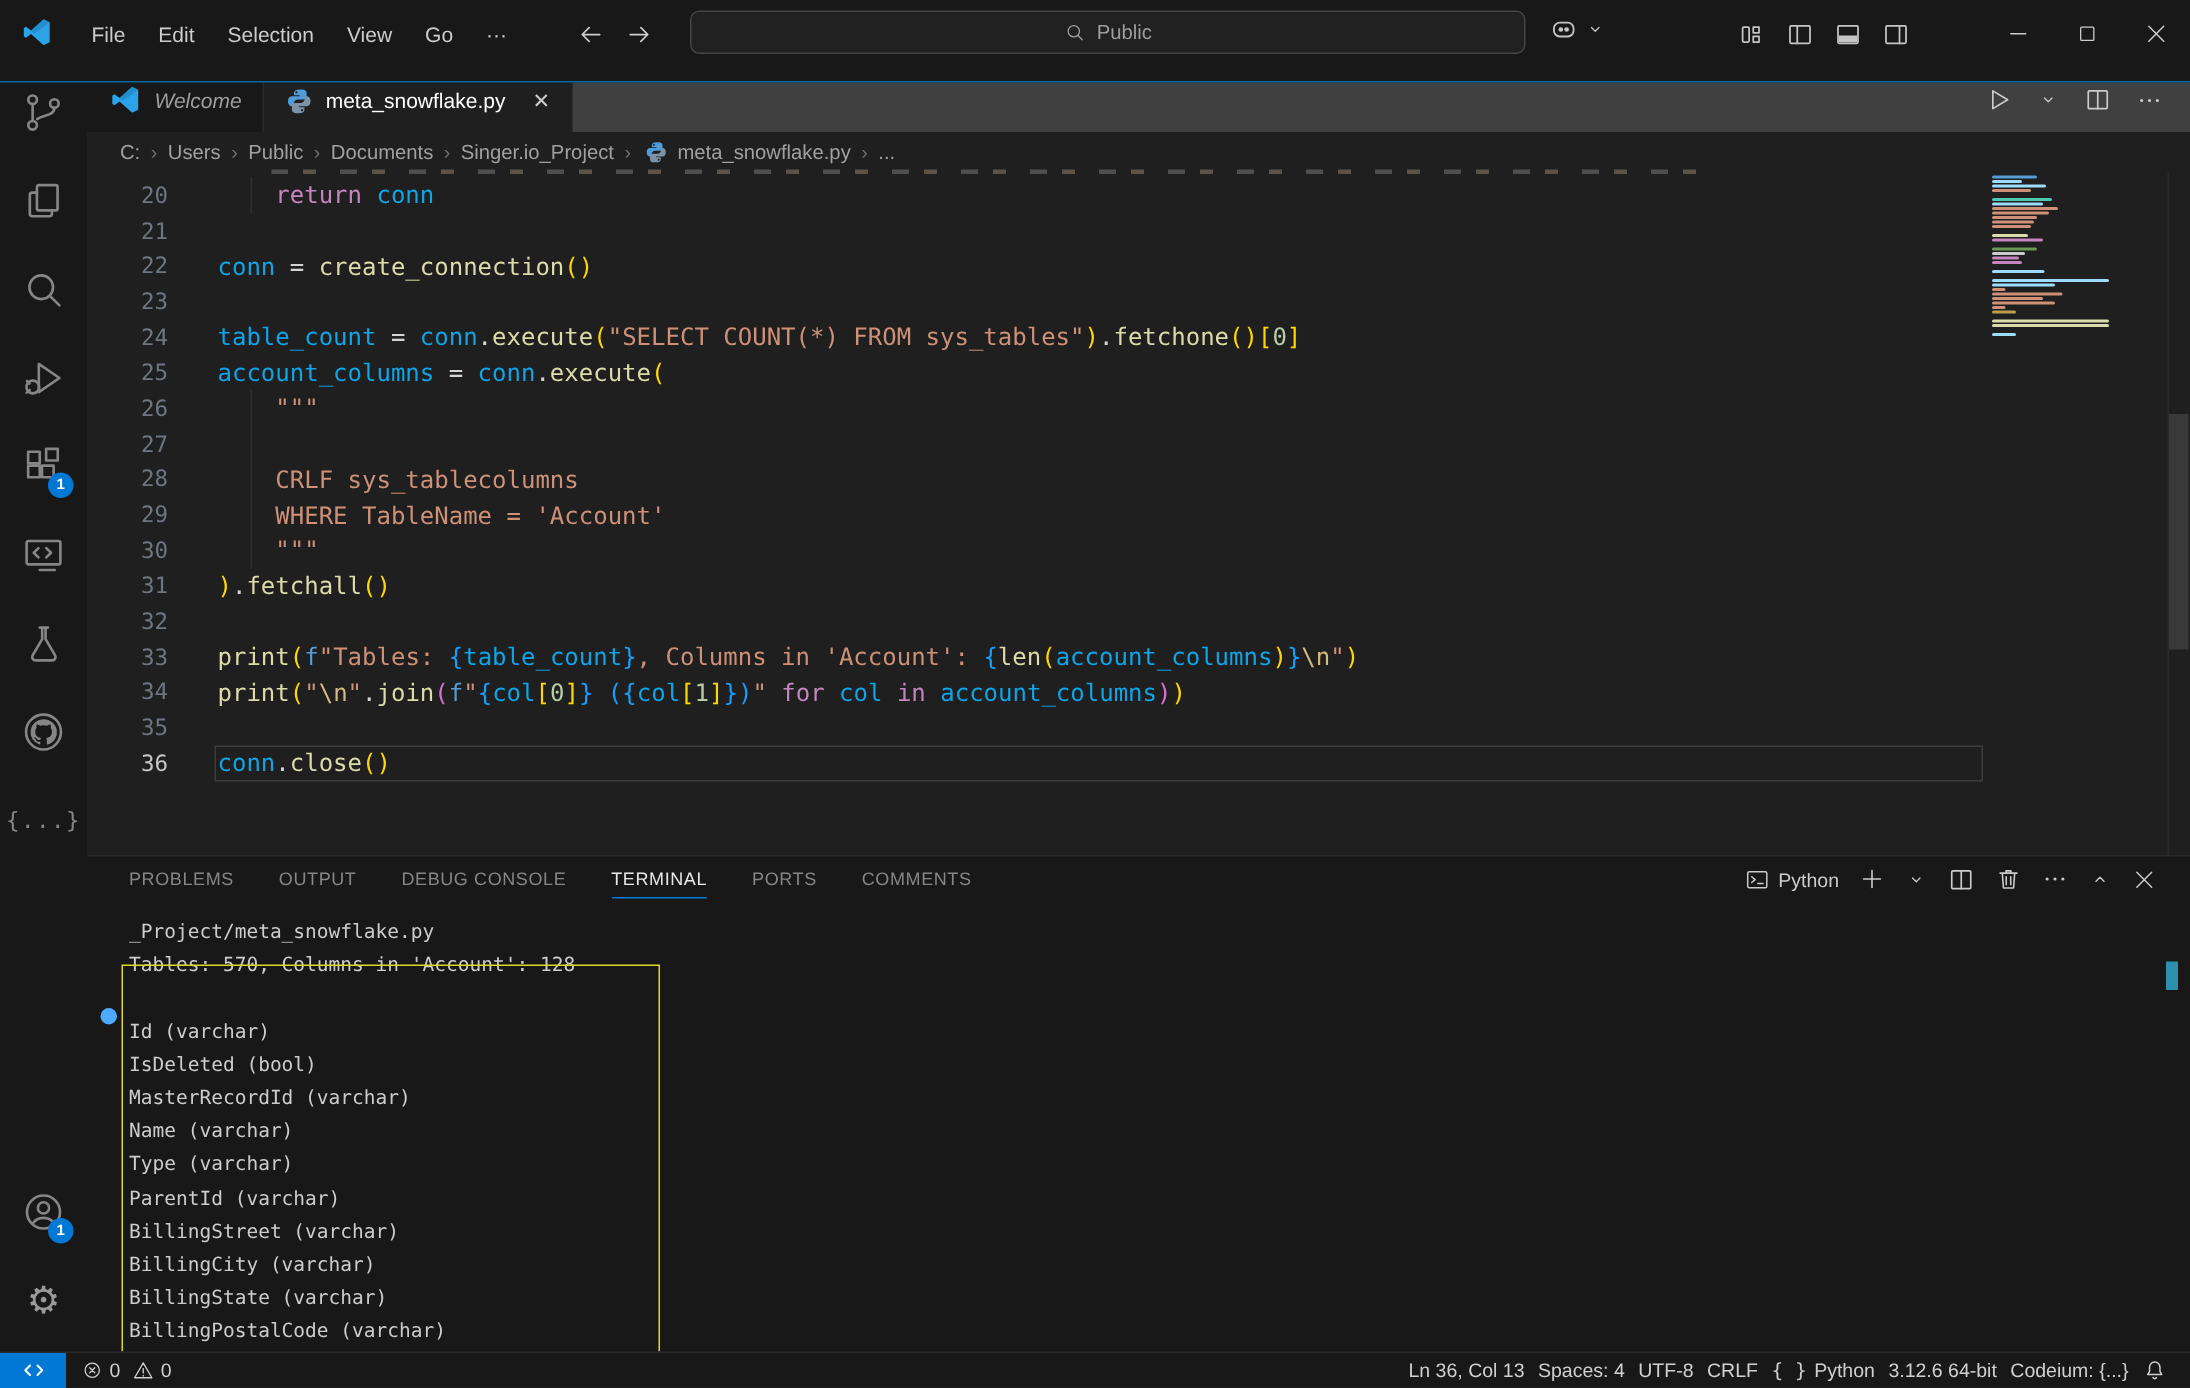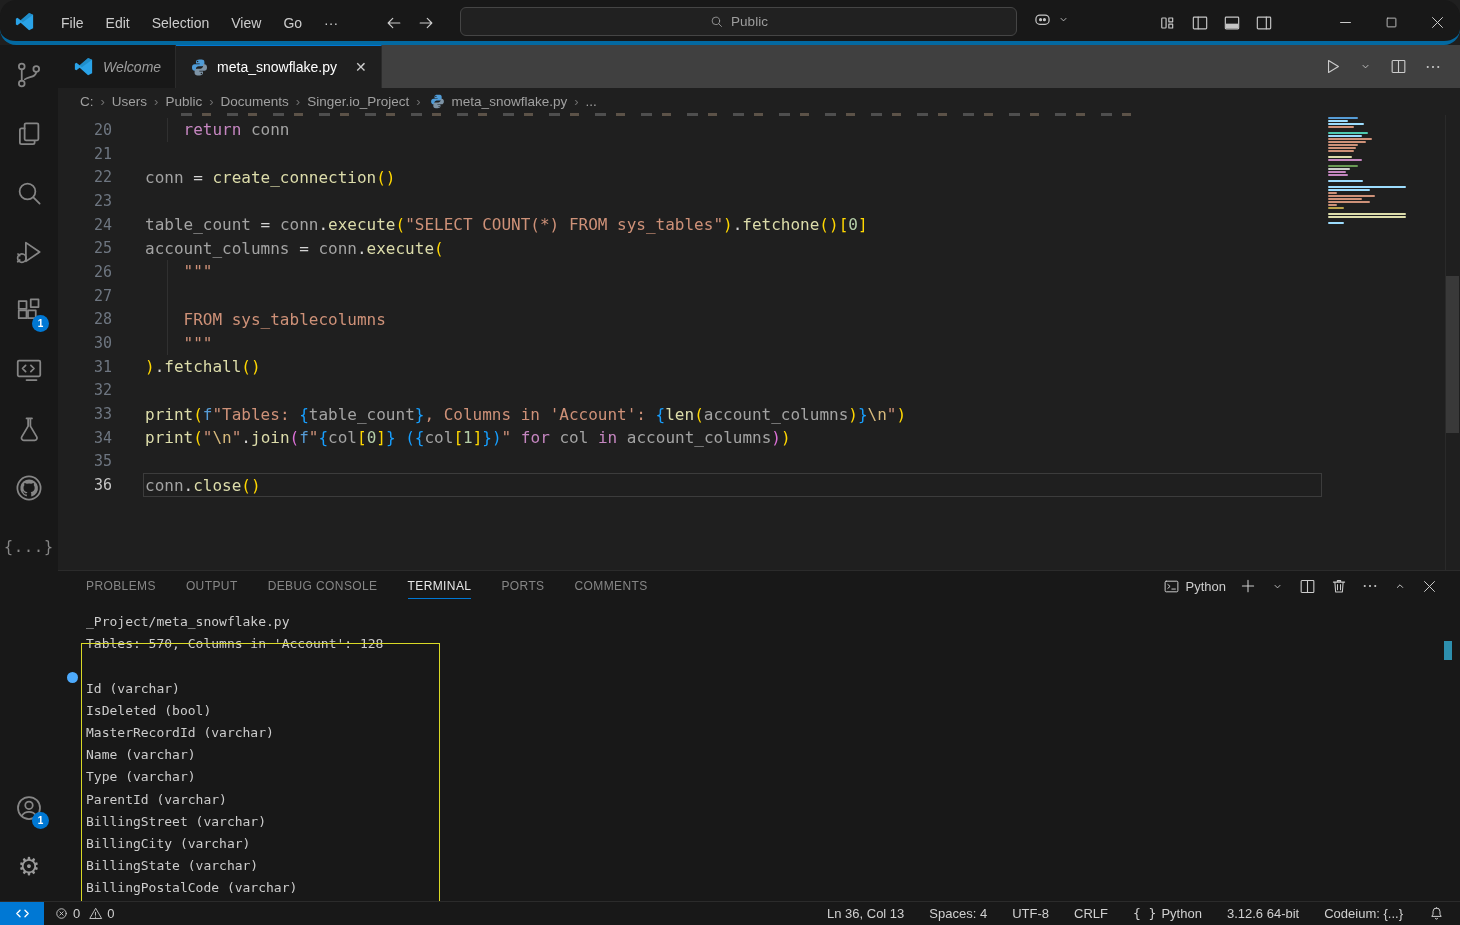--- a/index.html
+++ b/index.html
@@ -1,22 +1,22 @@
 <!DOCTYPE html>
 <html><head>
 <meta charset="utf-8">
 <style>
   * { margin:0; padding:0; box-sizing:border-box; }
   html,body { width:1460px; height:925px; overflow:hidden; background:#1f1f1f;
               font-family:"Liberation Sans", sans-serif; color:#cccccc; }
   svg { display:block; }
 
   
-  #titlebar { position:absolute; left:0; top:0; width:1460px; height:45px;
-              background:#181818; border-bottom:4px solid #0369a1; z-index:30;border-radius:16px; }
+  #titlebar { position:absolute; left:0; top:0; width:1460px; height:55px;
+              background:#181818; border-bottom:1px solid #0369a1; z-index:30; }
   #vscode-logo { position:absolute; left:13px; top:10px; }
   #menubar { position:absolute; left:50px; top:0; height:45px; display:flex; align-items:center; }
   .menu-item { padding:5px 11px; font-size:14px; color:#cccccc; border-radius:5px; cursor:default; }
   #nav-arrows { position:absolute; left:384px; top:0; height:45px; display:flex; align-items:center; gap:12px; color:#cccccc; }
   #searchbox { position:absolute; left:460px; top:7px; width:557px; height:29px;
                background:#212121; border:1px solid #454545; border-radius:6px;
                display:flex; align-items:center; justify-content:center; gap:7px; color:#9d9d9d; font-size:13.5px; }
   #copilot { position:absolute; left:1032px; top:9px; display:flex; align-items:center; gap:3px; color:#c5c5c5; }
   #layout-icons { position:absolute; left:1158px; top:0; height:45px; display:flex; align-items:center; gap:12px; color:#c5c5c5; }
   #window-controls { position:absolute; right:0; top:0; height:45px; display:flex; }
@@ -50,21 +50,21 @@
   .partial-line { position:absolute; left:123px; top:-2px; height:3px; width:960px;
      background:repeating-linear-gradient(90deg,#5a5a5a 0 11px,transparent 11px 21px, #6b5f52 21px 30px, transparent 30px 46px); opacity:.8; }
   .code-line { position:relative; height:23.7px; display:flex; align-items:center;
                font-family:"DejaVu Sans Mono", monospace; font-size:16px; white-space:pre; }
   .code-line .ln { width:54px; text-align:right; padding-right:0; color:#6e7681; font-size:15px; flex:0 0 54px; }
   .code-line .lc { margin-left:33px; }
   .code-line.guide::before { content:''; position:absolute; left:109px; top:0; bottom:0; border-left:1px solid #303030; }
   .code-line.cur { }
   .code-line.cur::after { content:''; position:absolute; left:85px; right:138px; top:0; bottom:0; border:1px solid #3c3c3c; }
   .code-line.cur .ln { color:#c6c6c6; }
-  .tk-t{color:#cccccc}.tk-k{color:#C586C0}.tk-v{color:#a3a3a3}.tk-f{color:#DCDCAA}
+  .tk-t{color:#cccccc}.tk-k{color:#C586C0}.tk-v{color:#0ea5e9}.tk-f{color:#DCDCAA}
   .tk-s{color:#CE9178}.tk-e{color:#D7BA7D}.tk-n2{color:#B5CEA8}.tk-o{color:#d4d4d4}
   .tk-b1{color:#FFD700}.tk-b2{color:#DA70D6}.tk-b3{color:#179FFF}.tk-fb{color:#179FFF}.tk-fp{color:#569CD6}
 
   #minimap { position:absolute; right:50px; top:2px; width:82px; }
   .mm-row { height:2px; margin-bottom:1px; border-radius:1px; }
   #editor-scrollbar { position:absolute; right:0; top:0; width:15px; height:455px; border-left:1px solid #2a2a2a; }
   #editor-scroll-thumb { position:absolute; right:1px; top:161px; width:13px; height:157px; background:#4f4f4f; opacity:.55; }
 
   
   #panel { position:absolute; left:58px; top:570px; width:1402px; height:331px; background:#181818; border-top:1px solid #2b2b2b; }
@@ -79,21 +79,21 @@
   #terminal-content { padding-top:13px; }
   #term-annotation-box { position:absolute; left:23px; top:42px; width:359px; height:264px; border:1px solid #d9d926; pointer-events:none; }
   #term-blue-dot { position:absolute; left:9px; top:71px; width:11px; height:11px; border-radius:50%; background:#4daafc; }
   #term-scroll-mark { position:absolute; left:1386px; top:40px; width:8px; height:19px; background:#2d8fae; }
 
   
   #statusbar { position:absolute; left:0; top:901px; width:1460px; height:24px; background:#181818;
                border-top:1px solid #2b2b2b; display:flex; align-items:center; font-size:13px; color:#d0d0d0; z-index:40; }
   #remote-indicator { width:44px; height:24px; background:#0078d4; color:#fff; display:flex; align-items:center; justify-content:center; }
   #problems-summary { display:flex; align-items:center; gap:4px; padding:0 10px; }
-  #status-right { margin-left:auto; display:flex; align-items:center; gap:25px; padding-right:15px; }
+  #status-right { margin-left:auto; display:flex; align-items:center; gap:9px; padding-right:15px; }
   .status-item { display:flex; align-items:center; gap:5px; }
   .braces-glyph { font-family:"DejaVu Sans Mono", monospace; font-size:13px; }
 </style>
 </head>
 <body>
 
 <div id="titlebar">
   <span id="vscode-logo">
       <svg width="23" height="23" viewBox="0 0 24 24">
         <path fill="#2aa3e8" d="M16.8 3 8 10.8 4.6 8.2 3 9v6l1.6.8L8 13.2l8.8 7.8 4.2-2V5z"></path>
@@ -354,21 +354,22 @@
   <div class="partial-line"></div>
   <div id="code">
       <div class="code-line guide"><span class="ln">20</span><span class="lc"><span class="tk-t">    </span><span class="tk-k">return</span><span class="tk-t"> </span><span class="tk-v">conn</span></span></div>
       <div class="code-line"><span class="ln">21</span><span class="lc"></span></div>
       <div class="code-line"><span class="ln">22</span><span class="lc"><span class="tk-v">conn</span><span class="tk-o"> = </span><span class="tk-f">create_connection</span><span class="tk-b1">()</span></span></div>
       <div class="code-line"><span class="ln">23</span><span class="lc"></span></div>
       <div class="code-line"><span class="ln">24</span><span class="lc"><span class="tk-v">table_count</span><span class="tk-o"> = </span><span class="tk-v">conn</span><span class="tk-o">.</span><span class="tk-f">execute</span><span class="tk-b1">(</span><span class="tk-s">"SELECT COUNT(*) FROM sys_tables"</span><span class="tk-b1">)</span><span class="tk-o">.</span><span class="tk-f">fetchone</span><span class="tk-b1">()[</span><span class="tk-n2">0</span><span class="tk-b1">]</span></span></div>
       <div class="code-line"><span class="ln">25</span><span class="lc"><span class="tk-v">account_columns</span><span class="tk-o"> = </span><span class="tk-v">conn</span><span class="tk-o">.</span><span class="tk-f">execute</span><span class="tk-b1">(</span></span></div>
       <div class="code-line guide"><span class="ln">26</span><span class="lc"><span class="tk-t">    </span><span class="tk-s">"""</span></span></div>
       <div class="code-line guide"><span class="ln">27</span><span class="lc"><span class="tk-t">    </span></span></div>
-      <div class="code-line guide"><span class="ln">28</span><span class="lc"><span class="tk-t">    </span><span class="tk-s">FROM sys_tablecolumns</span></span></div>
+      <div class="code-line guide"><span class="ln">28</span><span class="lc"><span class="tk-t">    </span><span class="tk-s">CRLF sys_tablecolumns</span></span></div>
+      <div class="code-line guide"><span class="ln">29</span><span class="lc"><span class="tk-t">    </span><span class="tk-s">WHERE TableName = 'Account'</span></span></div>
       <div class="code-line guide"><span class="ln">30</span><span class="lc"><span class="tk-t">    </span><span class="tk-s">"""</span></span></div>
       <div class="code-line"><span class="ln">31</span><span class="lc"><span class="tk-b1">)</span><span class="tk-o">.</span><span class="tk-f">fetchall</span><span class="tk-b1">()</span></span></div>
       <div class="code-line"><span class="ln">32</span><span class="lc"></span></div>
       <div class="code-line"><span class="ln">33</span><span class="lc"><span class="tk-f">print</span><span class="tk-b1">(</span><span class="tk-fp">f</span><span class="tk-s">"Tables: </span><span class="tk-fb">{</span><span class="tk-v">table_count</span><span class="tk-fb">}</span><span class="tk-s">, Columns in 'Account': </span><span class="tk-fb">{</span><span class="tk-f">len</span><span class="tk-b1">(</span><span class="tk-v">account_columns</span><span class="tk-b1">)</span><span class="tk-fb">}</span><span class="tk-e">\n</span><span class="tk-s">"</span><span class="tk-b1">)</span></span></div>
       <div class="code-line"><span class="ln">34</span><span class="lc"><span class="tk-f">print</span><span class="tk-b1">(</span><span class="tk-s">"</span><span class="tk-e">\n</span><span class="tk-s">"</span><span class="tk-o">.</span><span class="tk-f">join</span><span class="tk-b2">(</span><span class="tk-fp">f</span><span class="tk-s">"</span><span class="tk-fb">{</span><span class="tk-v">col</span><span class="tk-b1">[</span><span class="tk-n2">0</span><span class="tk-b1">]</span><span class="tk-fb">}</span><span class="tk-s"> </span><span class="tk-b3">(</span><span class="tk-fb">{</span><span class="tk-v">col</span><span class="tk-b1">[</span><span class="tk-n2">1</span><span class="tk-b1">]</span><span class="tk-fb">}</span><span class="tk-b3">)</span><span class="tk-s">"</span><span class="tk-k"> for </span><span class="tk-v">col</span><span class="tk-k"> in </span><span class="tk-v">account_columns</span><span class="tk-b2">)</span><span class="tk-b1">)</span></span></div>
       <div class="code-line"><span class="ln">35</span><span class="lc"></span></div>
       <div class="code-line cur"><span class="ln">36</span><span class="lc"><span class="tk-v">conn</span><span class="tk-o">.</span><span class="tk-f">close</span><span class="tk-b1">()</span></span></div>
     </div>
   <div id="minimap">
       <div class="mm-row" style="width: 30px; background: rgb(86, 156, 214);"></div>

